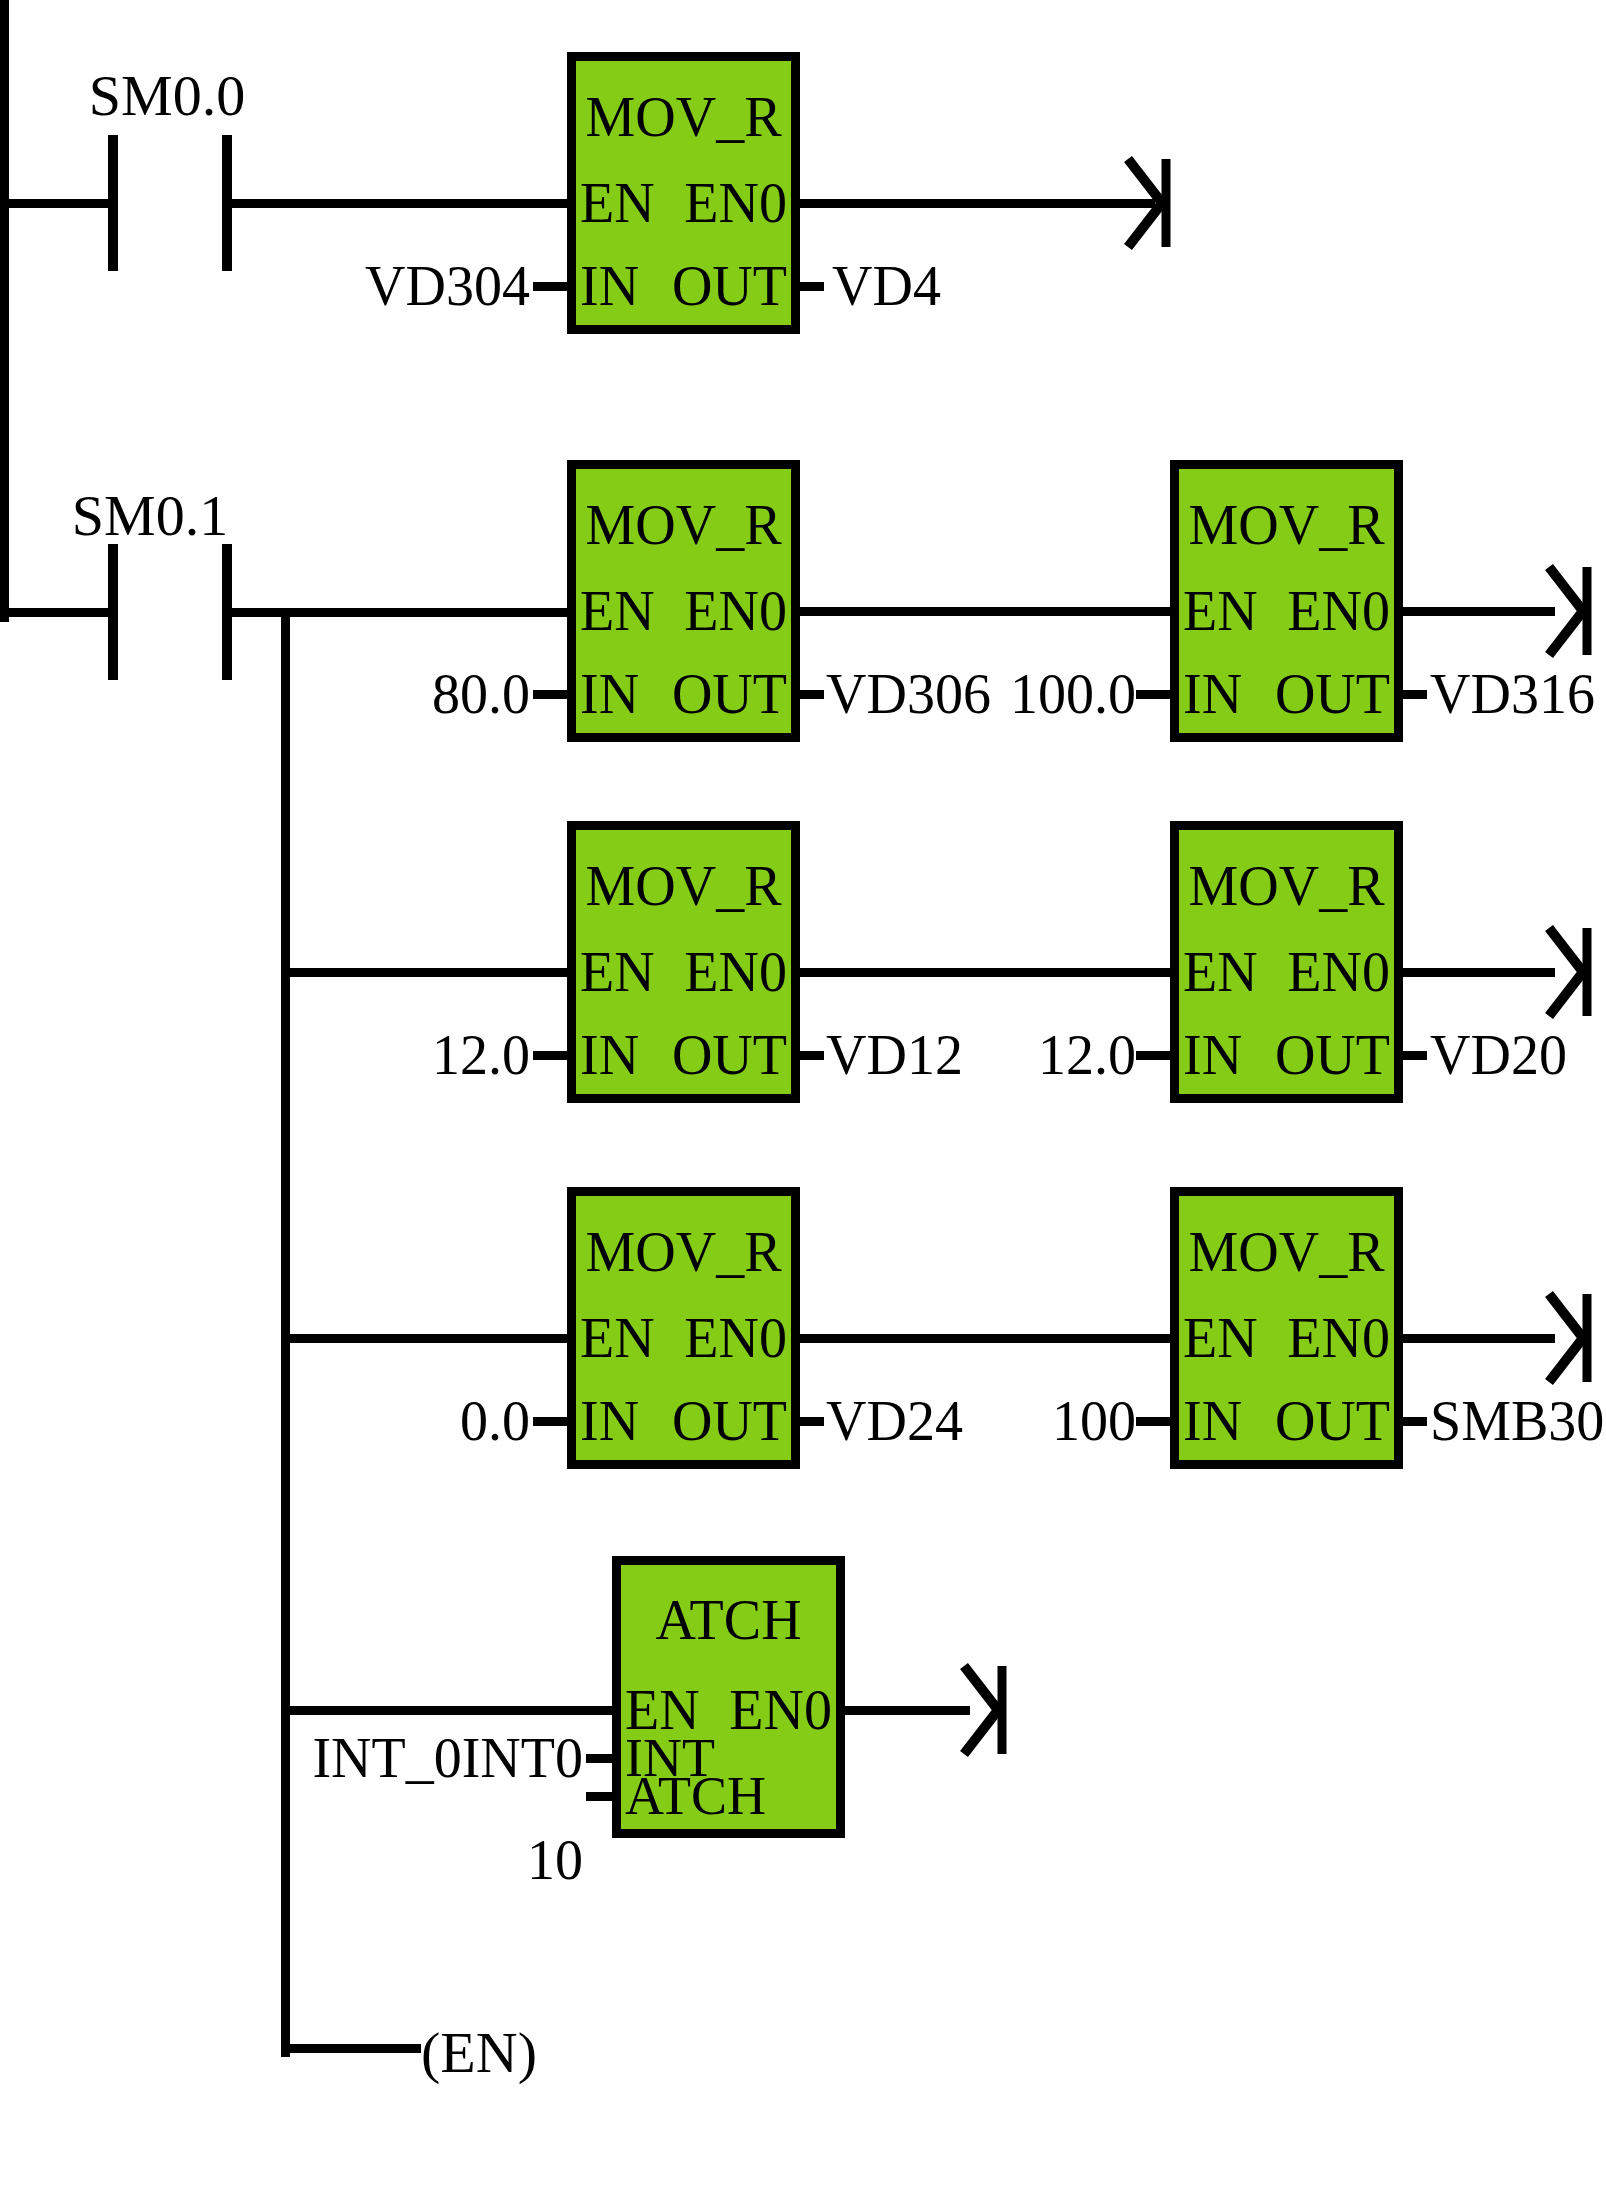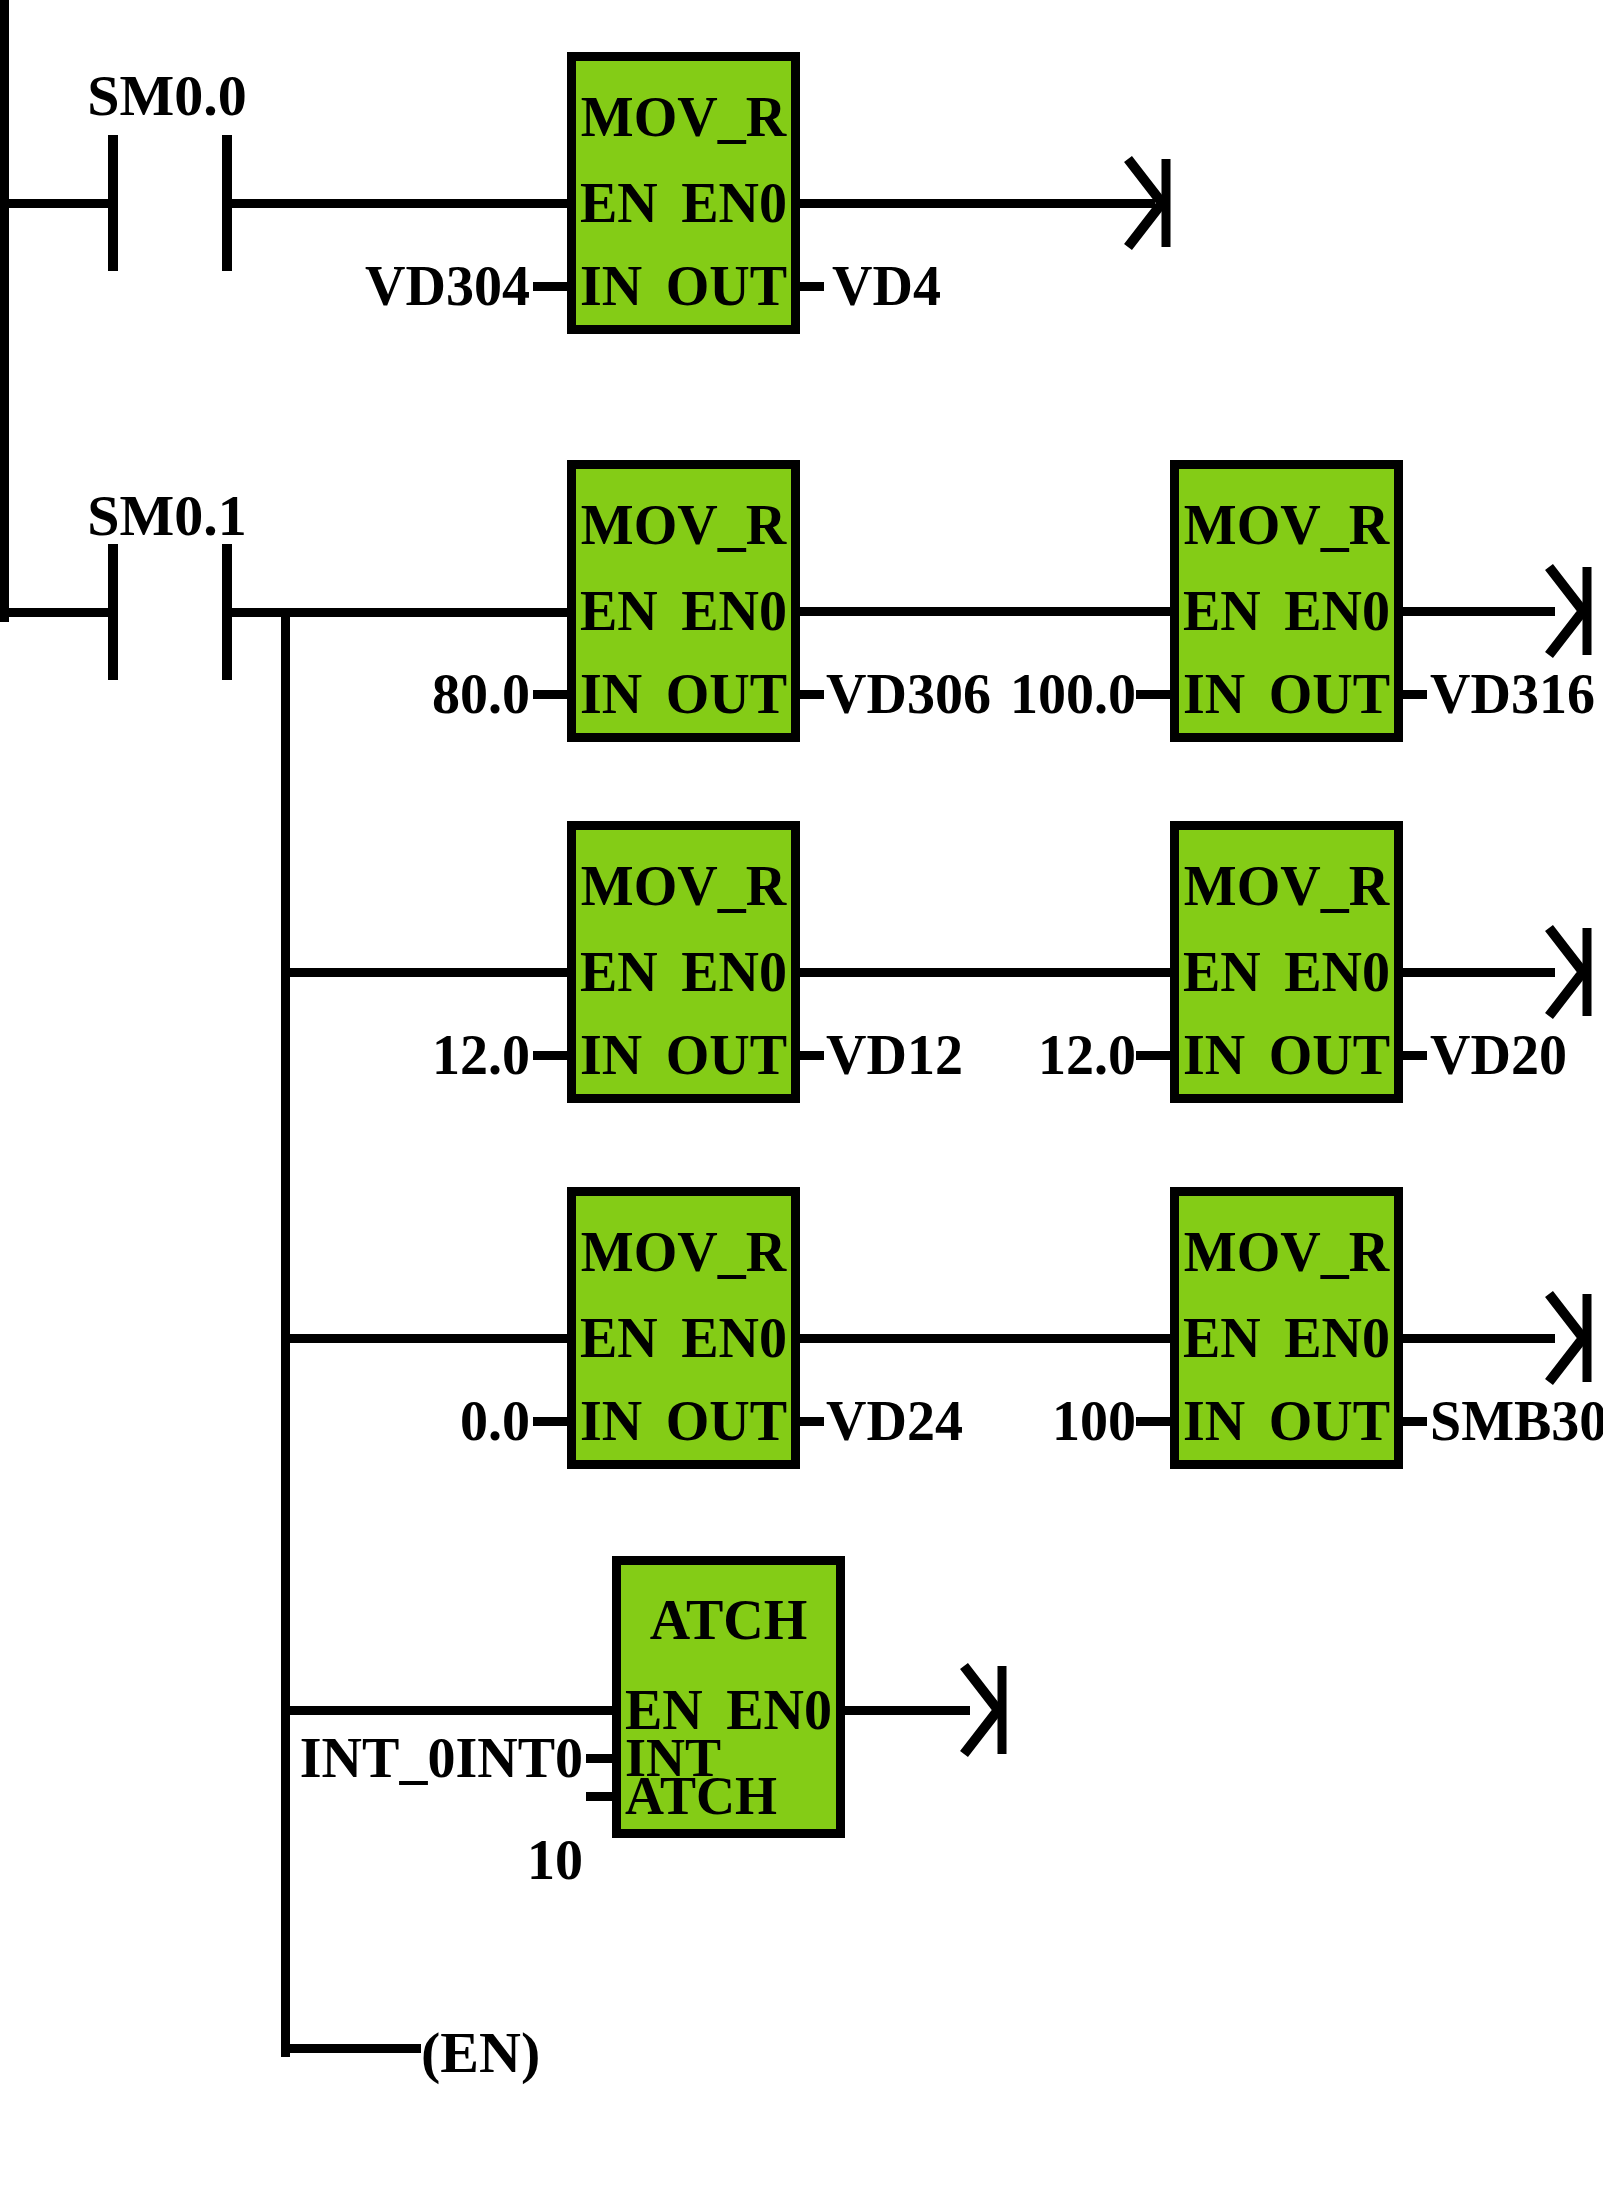--- a/index.html
+++ b/index.html
@@ -1,17 +1,17 @@
 <!DOCTYPE html>
 <html><head>
 <meta charset="utf-8">
 <style>
   html,body{margin:0;padding:0;background:#fff}
   #page{position:relative;width:1603px;height:2191px;background:#ffffff;overflow:hidden;
-        font-family:"Liberation Serif","DejaVu Serif",serif;font-weight:700;color:#000}
+        font-family:"Liberation Serif","DejaVu Serif",serif;font-weight:400;color:#000}
   .wh{position:absolute;height:9px;background:#000}
   .wv{position:absolute;width:9px;background:#000}
   .cbar{position:absolute;width:10px;height:136px;background:#000}
   .fbox{position:absolute;width:233px;height:282px;border:9px solid #000;background:#84cc16;box-sizing:border-box}
   .brow{position:absolute;left:4px;right:4px;display:flex;justify-content:space-between;
         font-size:56px;line-height:56px;white-space:nowrap}
   .brow.c{justify-content:center}
   .brow.sm{font-size:54px;line-height:54px}
   .op{position:absolute;font-size:56px;line-height:56px;white-space:nowrap}
   .ra{text-align:right}
@@ -52,21 +52,21 @@
     <div class="op" style="left:832px;top:258px">VD4</div>
 
     <div class="wh" style="left:800px;top:199px;width:355px"></div>
     <svg class="jump" style="left:1120px;top:151px" width="52" height="104" viewBox="0 0 52 104">
       <polyline points="8,8 42,52 8,96" fill="none" stroke="#000" stroke-width="10"></polyline>
       <line x1="46" y1="8" x2="46" y2="96" stroke="#000" stroke-width="9"></line>
     </svg>
   </div>
 
   <div>
-    <div class="cl" style="left:47px;top:487px;width:240px">SM0.1</div>
+    <div class="cl" style="left:30px;top:487px;width:240px">SM0.1</div>
     <div class="wh" style="left:9px;top:608px;width:99px"></div>
     <div class="cbar" style="left:108px;top:544px"></div>
     <div class="cbar" style="left:222px;top:544px"></div>
     <div class="wh" style="left:232px;top:608px;width:335px"></div>
 
     <div class="wv" style="left:281px;top:608px;height:1449px"></div>
 
     <div>
       <div class="op ra" style="left:210px;top:666px;width:320px">80.0</div>
       <div class="wh" style="left:533px;top:690px;width:34px"></div>

